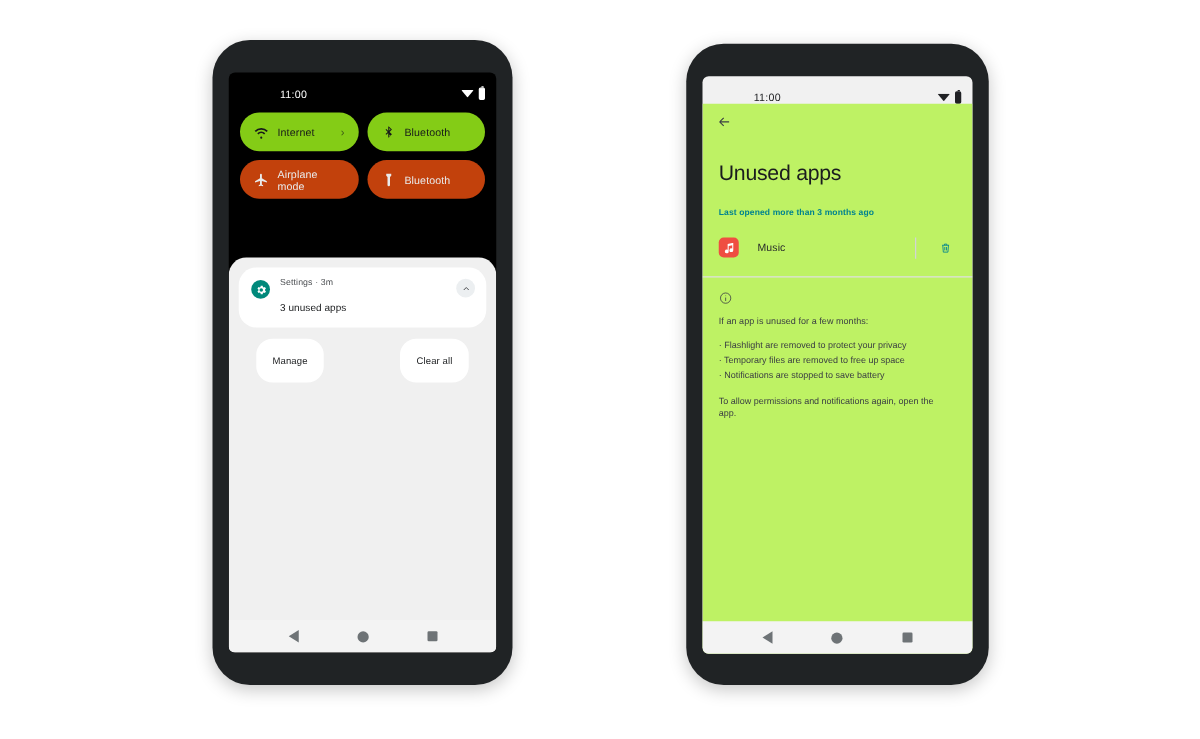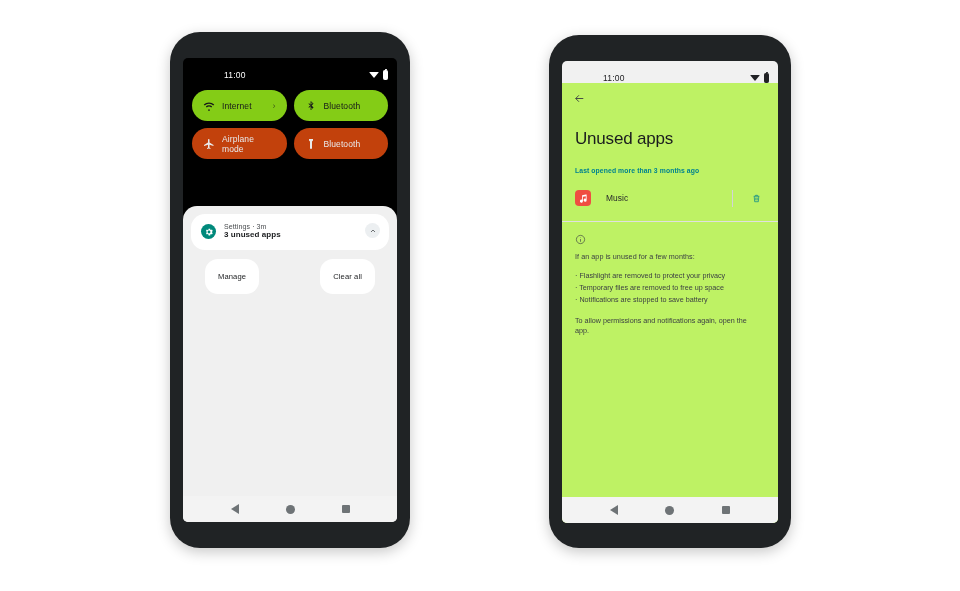--- a/index.html
+++ b/index.html
@@ -40,21 +40,21 @@
   .tile-ico { width: 12px; height: 12px; display: flex; align-items: center; justify-content: center; flex: 0 0 12px; }
   .tile-ico svg { width: 12px; height: 12px; fill: currentColor; }
 
   
   .shade { position: absolute; left: 0; right: 0; top: 148px; bottom: 0; background: #f0f0f0; border-radius: 14px 14px 0 0; padding: 8px 8px 0 8px; }
   .notif { background: #ffffff; border-radius: 14px; padding: 9px 10px 11px 10px; position: relative; }
   .notif-head { display: flex; align-items: flex-start; gap: 8px; }
   .app-badge { width: 15px; height: 15px; border-radius: 50%; background: #00897b; display: flex; align-items: center; justify-content: center; flex: 0 0 15px; margin-top: 1px; }
   .app-badge svg { width: 10px; height: 10px; fill: #ffffff; }
   .notif-src { font-size: 7px; color: #4a4d50; letter-spacing: .1px; }
-  .notif-title { font-size: 8px; font-weight: bold; color: #1a1c1e; margin-top: 0; letter-spacing: .05px; }
+  .notif-title { font-size: 8px; font-weight: normal; color: #1a1c1e; margin-top: 12px; letter-spacing: .05px; }
   .notif-body { font-size: 7.4px; color: #53565a; line-height: 1.45; margin-top: 2px; max-width: 137px; }
   .collapse-btn { position: absolute; right: 9px; top: 9px; width: 15px; height: 15px; border-radius: 50%; background: #eceff1; display: flex; align-items: center; justify-content: center; }
   .collapse-btn svg { width: 8px; height: 8px; stroke: #3c4043; stroke-width: 2.2; fill: none; }
   .notif-actions { display: flex; justify-content: space-between; padding: 9px 14px 0 14px; }
   .pill { background: #ffffff; border-radius: 13px; padding: 13px 13px; font-size: 7.6px; color: #1a1c1e; letter-spacing: .1px; }
 
   
   .page { position: absolute; left: 0; right: 0; top: 22px; bottom: 0; background: #bef264; }
   .back-row { padding: 8px 11px 0 11px; }
   .back-row svg { width: 13px; height: 13px; stroke: #3c4043; stroke-width: 1.7; fill: none; }

